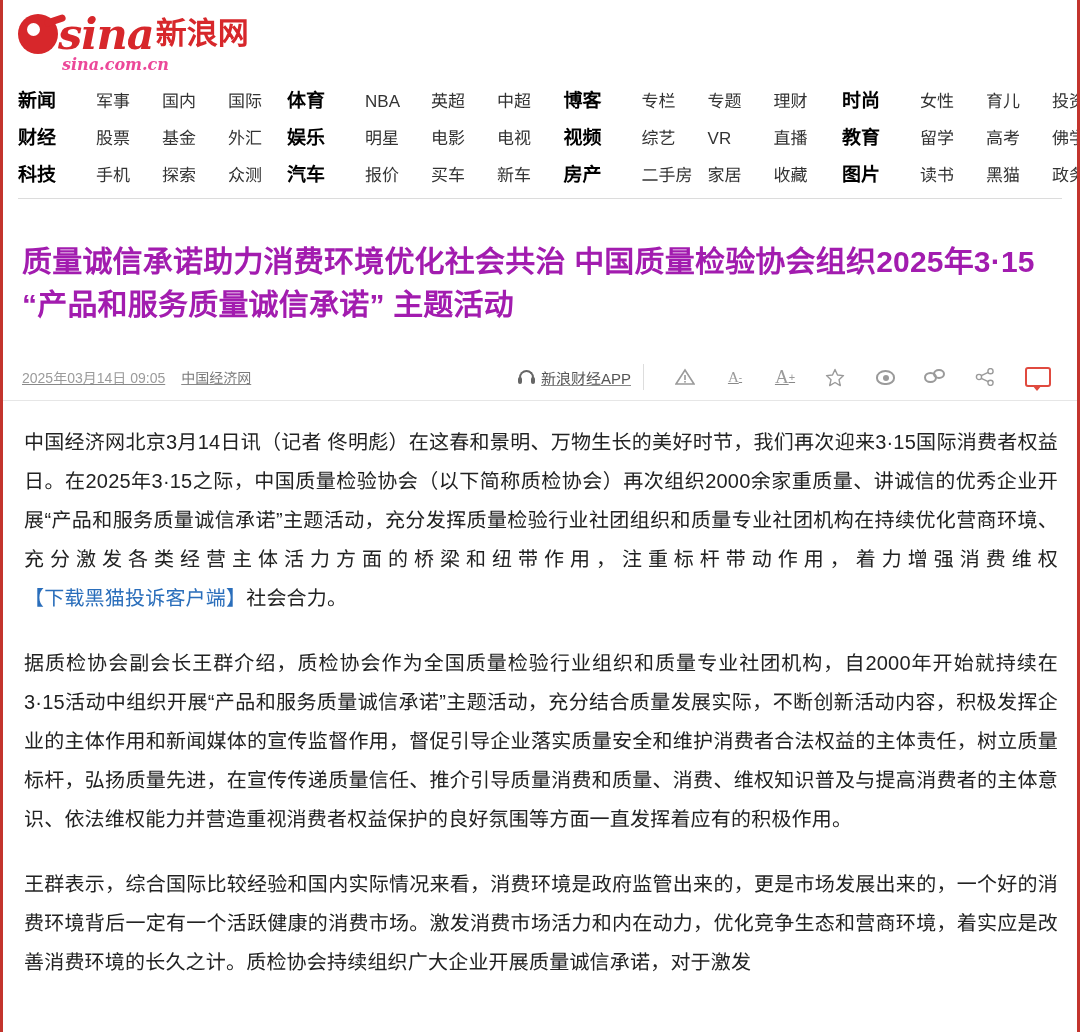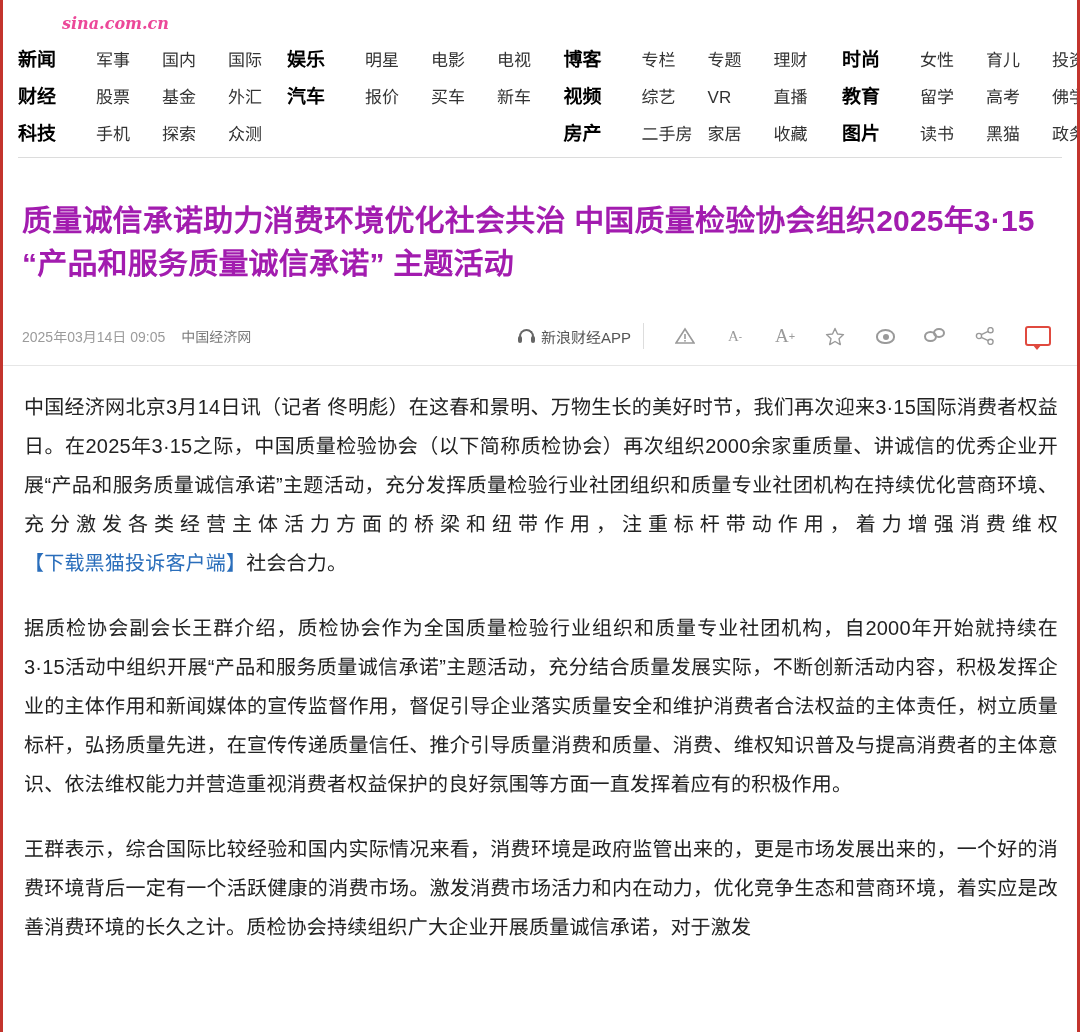--- a/index.html
+++ b/index.html
@@ -145,24 +145,25 @@
     line-height: 1.42;
     color: #a21caf;
     padding: 22px 22px 0 22px;
     letter-spacing: 0.2px;
   }
 
   
   .meta {
     display: flex;
     align-items: center;
-    padding: 18px 22px 16px 22px;
+    padding: 18px 22px 10px 22px;
     border-bottom: 1px solid #e6e6e6;
     font-size: 14px;
     color: #888;
+    text-decoration: underline;
   }
   .meta-date { margin-right: 16px; color: #9b9b9b; }
   .meta-source { color: #7a7a7a; }
   .meta-tools {
     margin-left: auto;
     display: flex;
     align-items: flex-start;
     gap: 16px;
     color: #9a9a9a;
   }
@@ -283,20 +284,25 @@
 </style>
 </head>
 <body>
 
 <div class="page">
   <div class="frame-left"></div>
   <div class="frame-right"></div>
 
   <div class="logo-wrap">
     <div class="logo">
+      <div class="logo-top">
+        <span class="logo-eye"></span>
+        <span class="logo-sina">sina</span>
+        <span class="logo-cn">新浪网</span>
+      </div>
       <div class="logo-url">sina.com.cn</div>
     </div>
   </div>
 
   <div class="nav">
 
     <div class="nav-col c1">
       <div class="nav-row">
         <span class="nav-head">新闻</span>
         <span class="nav-item">军事</span>
@@ -311,20 +317,26 @@
       </div>
       <div class="nav-row">
         <span class="nav-head">科技</span>
         <span class="nav-item">手机</span>
         <span class="nav-item">探索</span>
         <span class="nav-item">众测</span>
       </div>
     </div>
 
     <div class="nav-col c2">
+      <div class="nav-row">
+        <span class="nav-head">体育</span>
+        <span class="nav-item">NBA</span>
+        <span class="nav-item">英超</span>
+        <span class="nav-item">中超</span>
+      </div>
       <div class="nav-row">
         <span class="nav-head">娱乐</span>
         <span class="nav-item">明星</span>
         <span class="nav-item">电影</span>
         <span class="nav-item">电视</span>
       </div>
       <div class="nav-row">
         <span class="nav-head">汽车</span>
         <span class="nav-item">报价</span>
         <span class="nav-item">买车</span>

